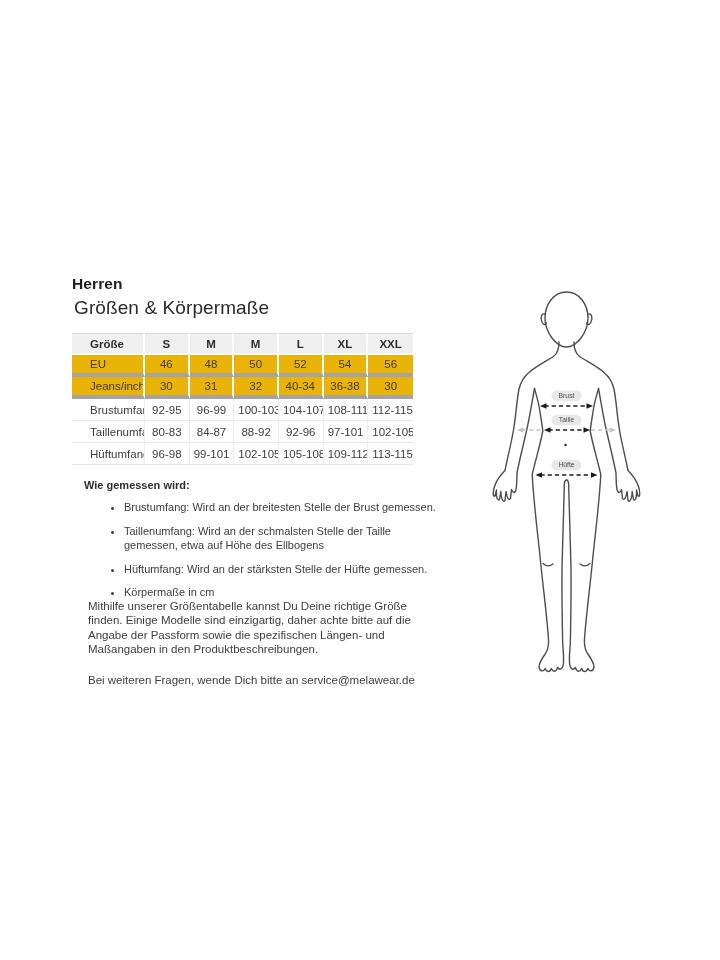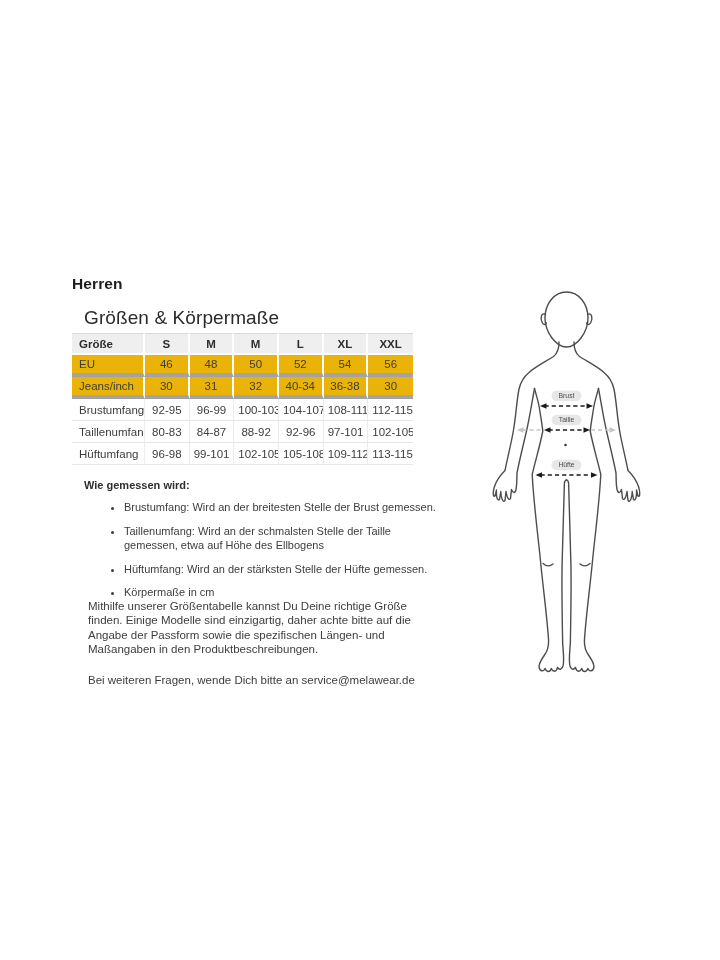--- a/index.html
+++ b/index.html
@@ -10,35 +10,35 @@
     color:#3d3d3d;
     -webkit-font-smoothing:antialiased;
   }
   .page { position:absolute; inset:0; }
 
   .page-title {
     position:absolute; left:72px; top:275px; margin:0;
     font-size:15.5px; font-weight:700; color:#1d1d1d; letter-spacing:.1px;text-align:center;
   }
   .page-subtitle {
-    position:absolute; left:72px; top:295px; margin:12px;
+    position:absolute; left:72px; top:295px; margin:2px;
     font-size:19px; font-weight:400; color:#2a2a2a; letter-spacing:.1px;
   }
 
   table.size-table {
     position:absolute; left:72px; top:333px; width:341px;
     border-collapse:separate; border-spacing:0; table-layout:fixed;
     font-size:11.5px; color:#3d3d3d;
   }
   .size-table th, .size-table td {
     box-sizing:border-box; height:22px; padding:0 4px;
     font-weight:400; text-align:center; vertical-align:middle;
     white-space:nowrap; overflow:hidden;
   }
-  .size-table th:first-child, .size-table td:first-child { text-align:left; width:73px; padding-left:7px; }
+  .size-table th:first-child, .size-table td:first-child { text-align:left; width:73px; padding-left:18px; }
   .size-table thead th {
     background:#efefef; font-weight:700; color:#2e2e2e;
     border-top:1px solid #d9d9d9; border-bottom:2px solid #ffffff; border-right:2px solid #ffffff;
   }
   .size-table thead th:last-child { border-right:none; }
   .size-table tr.shaded td {
     background:#eab308; border-bottom:4px solid #a3a3a3; border-right:2px solid #ffffff;
   }
   .size-table tr.shaded td:last-child { border-right:none; }
   .size-table tr.plain td { border-bottom:1px solid #e6e6e6; border-right:1px solid #ececec; }

